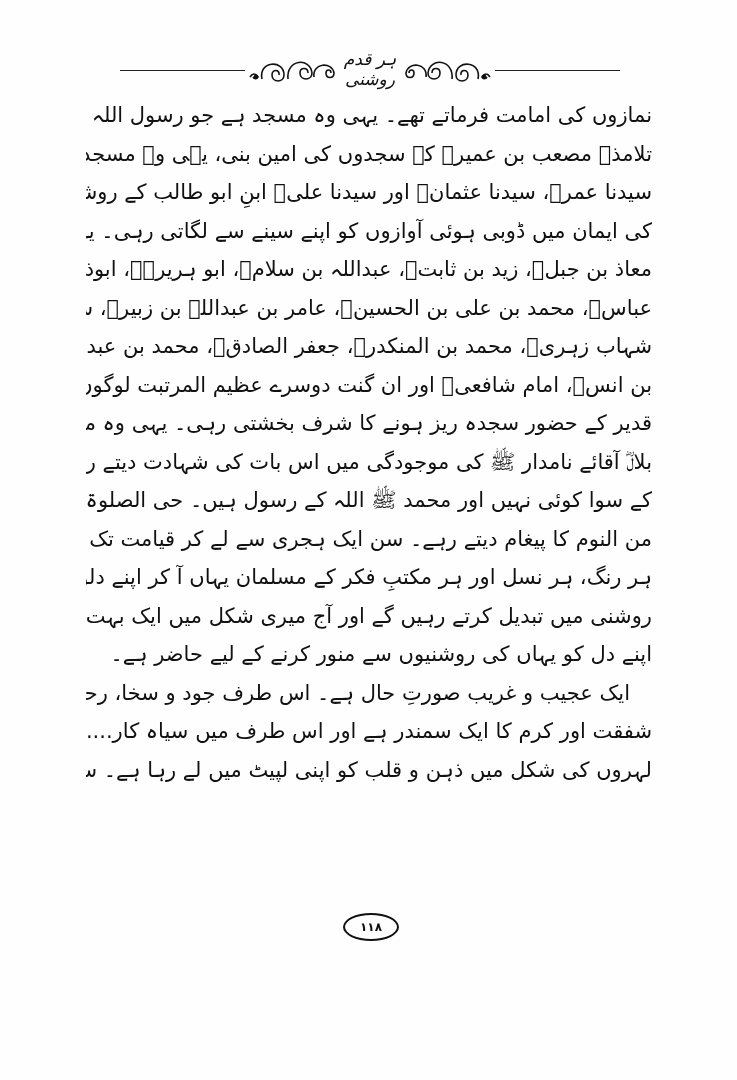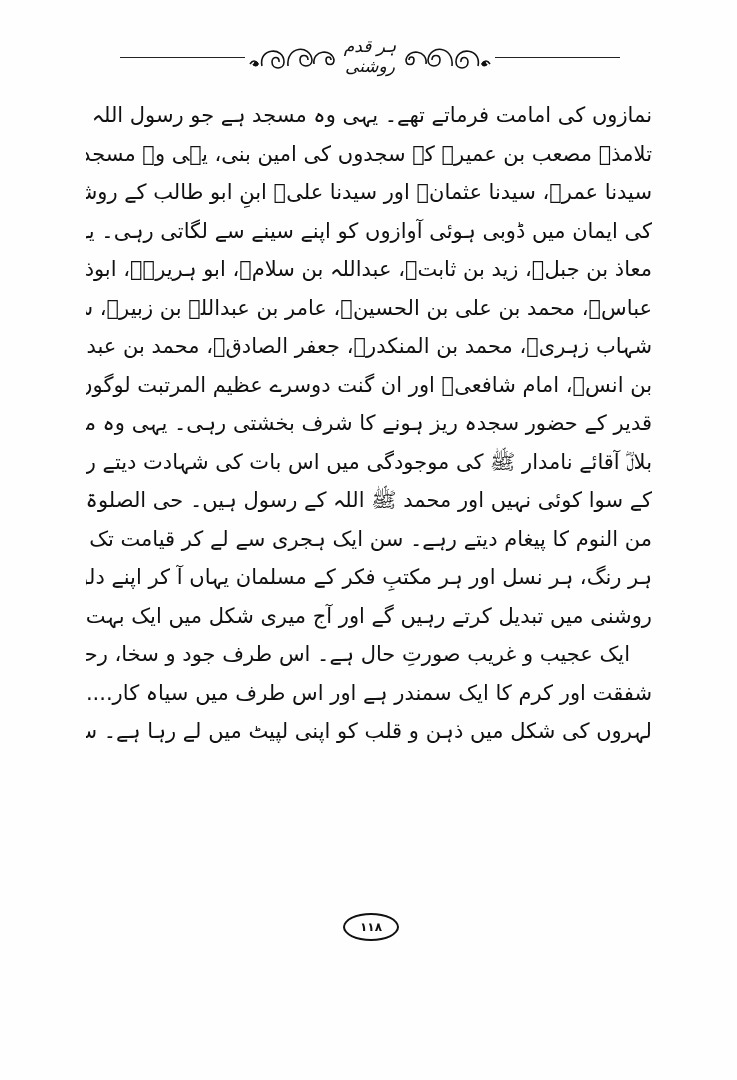--- a/index.html
+++ b/index.html
@@ -1,19 +1,19 @@
 <!DOCTYPE html>
 <html><head>
 <meta charset="utf-8">
 <style>
   html, body { margin: 0; padding: 0; background: #ffffff; }
   body { width: 737px; height: 1080px; position: relative; overflow: hidden; font-family: "DejaVu Sans", sans-serif; color: #111; }
   .page { position: absolute; left: 0; top: 0; width: 737px; height: 1080px; background: #fefefe; }
 
-  .header { position: absolute; left: 120px; top: 32px; width: 500px; height: 40px; }
+  .header { position: absolute; left: 120px; top: 45px; width: 500px; height: 40px; }
   .header .rule { position: absolute; top: 25px; height: 0; border-top: 1.5px solid #222; }
   .header .rule.left { left: 0; width: 125px; }
   .header .rule.right { right: 0; width: 125px; }
   .header .ornament { position: absolute; top: 8px; width: 90px; height: 32px; }
   .header .ornament.left { left: 128px; }
   .header .ornament.right { right: 128px; }
   .header .title { position: absolute; left: 218px; width: 64px; top: 4px; text-align: center; font-size: 17px; direction: rtl; font-style: italic; }
 
   .body-text { position: absolute; left: 86px; top: 96px; width: 566px; direction: rtl; }
   .line { height: 38.5px; line-height: 38px; font-size: 21px; white-space: nowrap; text-align: justify; text-align-last: justify; overflow: hidden; font-family: "DejaVu Sans", sans-serif; }
@@ -60,20 +60,21 @@
       <div class="line">معاذ بن جبلؓ، زید بن ثابتؓ، عبداللہ بن سلامؓ، ابو ہریرہؓ، ابوذر غفاریؓ، عبداللہ بن</div>
       <div class="line">عباسؓ، محمد بن علی بن الحسینؓ، عامر بن عبداللہ بن زبیرؓ، سعید بن المسیبؓ، محمد ابنِ</div>
       <div class="line">شہاب زہریؒ، محمد بن المنکدرؒ، جعفر الصادقؒ، محمد بن عبدالرحمٰن بن المغیرہؒ، مالک</div>
       <div class="line">بن انسؒ، امام شافعیؒ اور ان گنت دوسرے عظیم المرتبت لوگوں کو اپنے فرش پر ربِ</div>
       <div class="line">قدیر کے حضور سجدہ ریز ہونے کا شرف بخشتی رہی۔ یہی وہ مسجد ہے جہاں سیدنا</div>
       <div class="line">بلالؓ آقائے نامدار ﷺ کی موجودگی میں اس بات کی شہادت دیتے رہے کہ اللہ</div>
       <div class="line">کے سوا کوئی نہیں اور محمد ﷺ اللہ کے رسول ہیں۔ حی الصلوۃ اور الصلوۃ خیر</div>
       <div class="line">من النوم کا پیغام دیتے رہے۔ سن ایک ہجری سے لے کر قیامت تک دنیا بھر سے</div>
       <div class="line">ہر رنگ، ہر نسل اور ہر مکتبِ فکر کے مسلمان یہاں آ کر اپنے دلوں کی سیاہیوں کو</div>
       <div class="line">روشنی میں تبدیل کرتے رہیں گے اور آج میری شکل میں ایک بہت بڑا خطا کار</div>
+      <div class="line last">اپنے دل کو یہاں کی روشنیوں سے منور کرنے کے لیے حاضر ہے۔</div>
     </div>
     <div>
       <div class="line indent">ایک عجیب و غریب صورتِ حال ہے۔ اس طرف جود و سخا، رحمت،</div>
       <div class="line">شفقت اور کرم کا ایک سمندر ہے اور اس طرف میں سیاہ کار...... احساسِ ندامت</div>
       <div class="line">لہروں کی شکل میں ذہن و قلب کو اپنی لپیٹ میں لے رہا ہے۔ سوچ رہا ہوں کہ چند</div>
     </div>
   </div>
 
   <div class="page-number">۱۱۸</div>
 </div>

